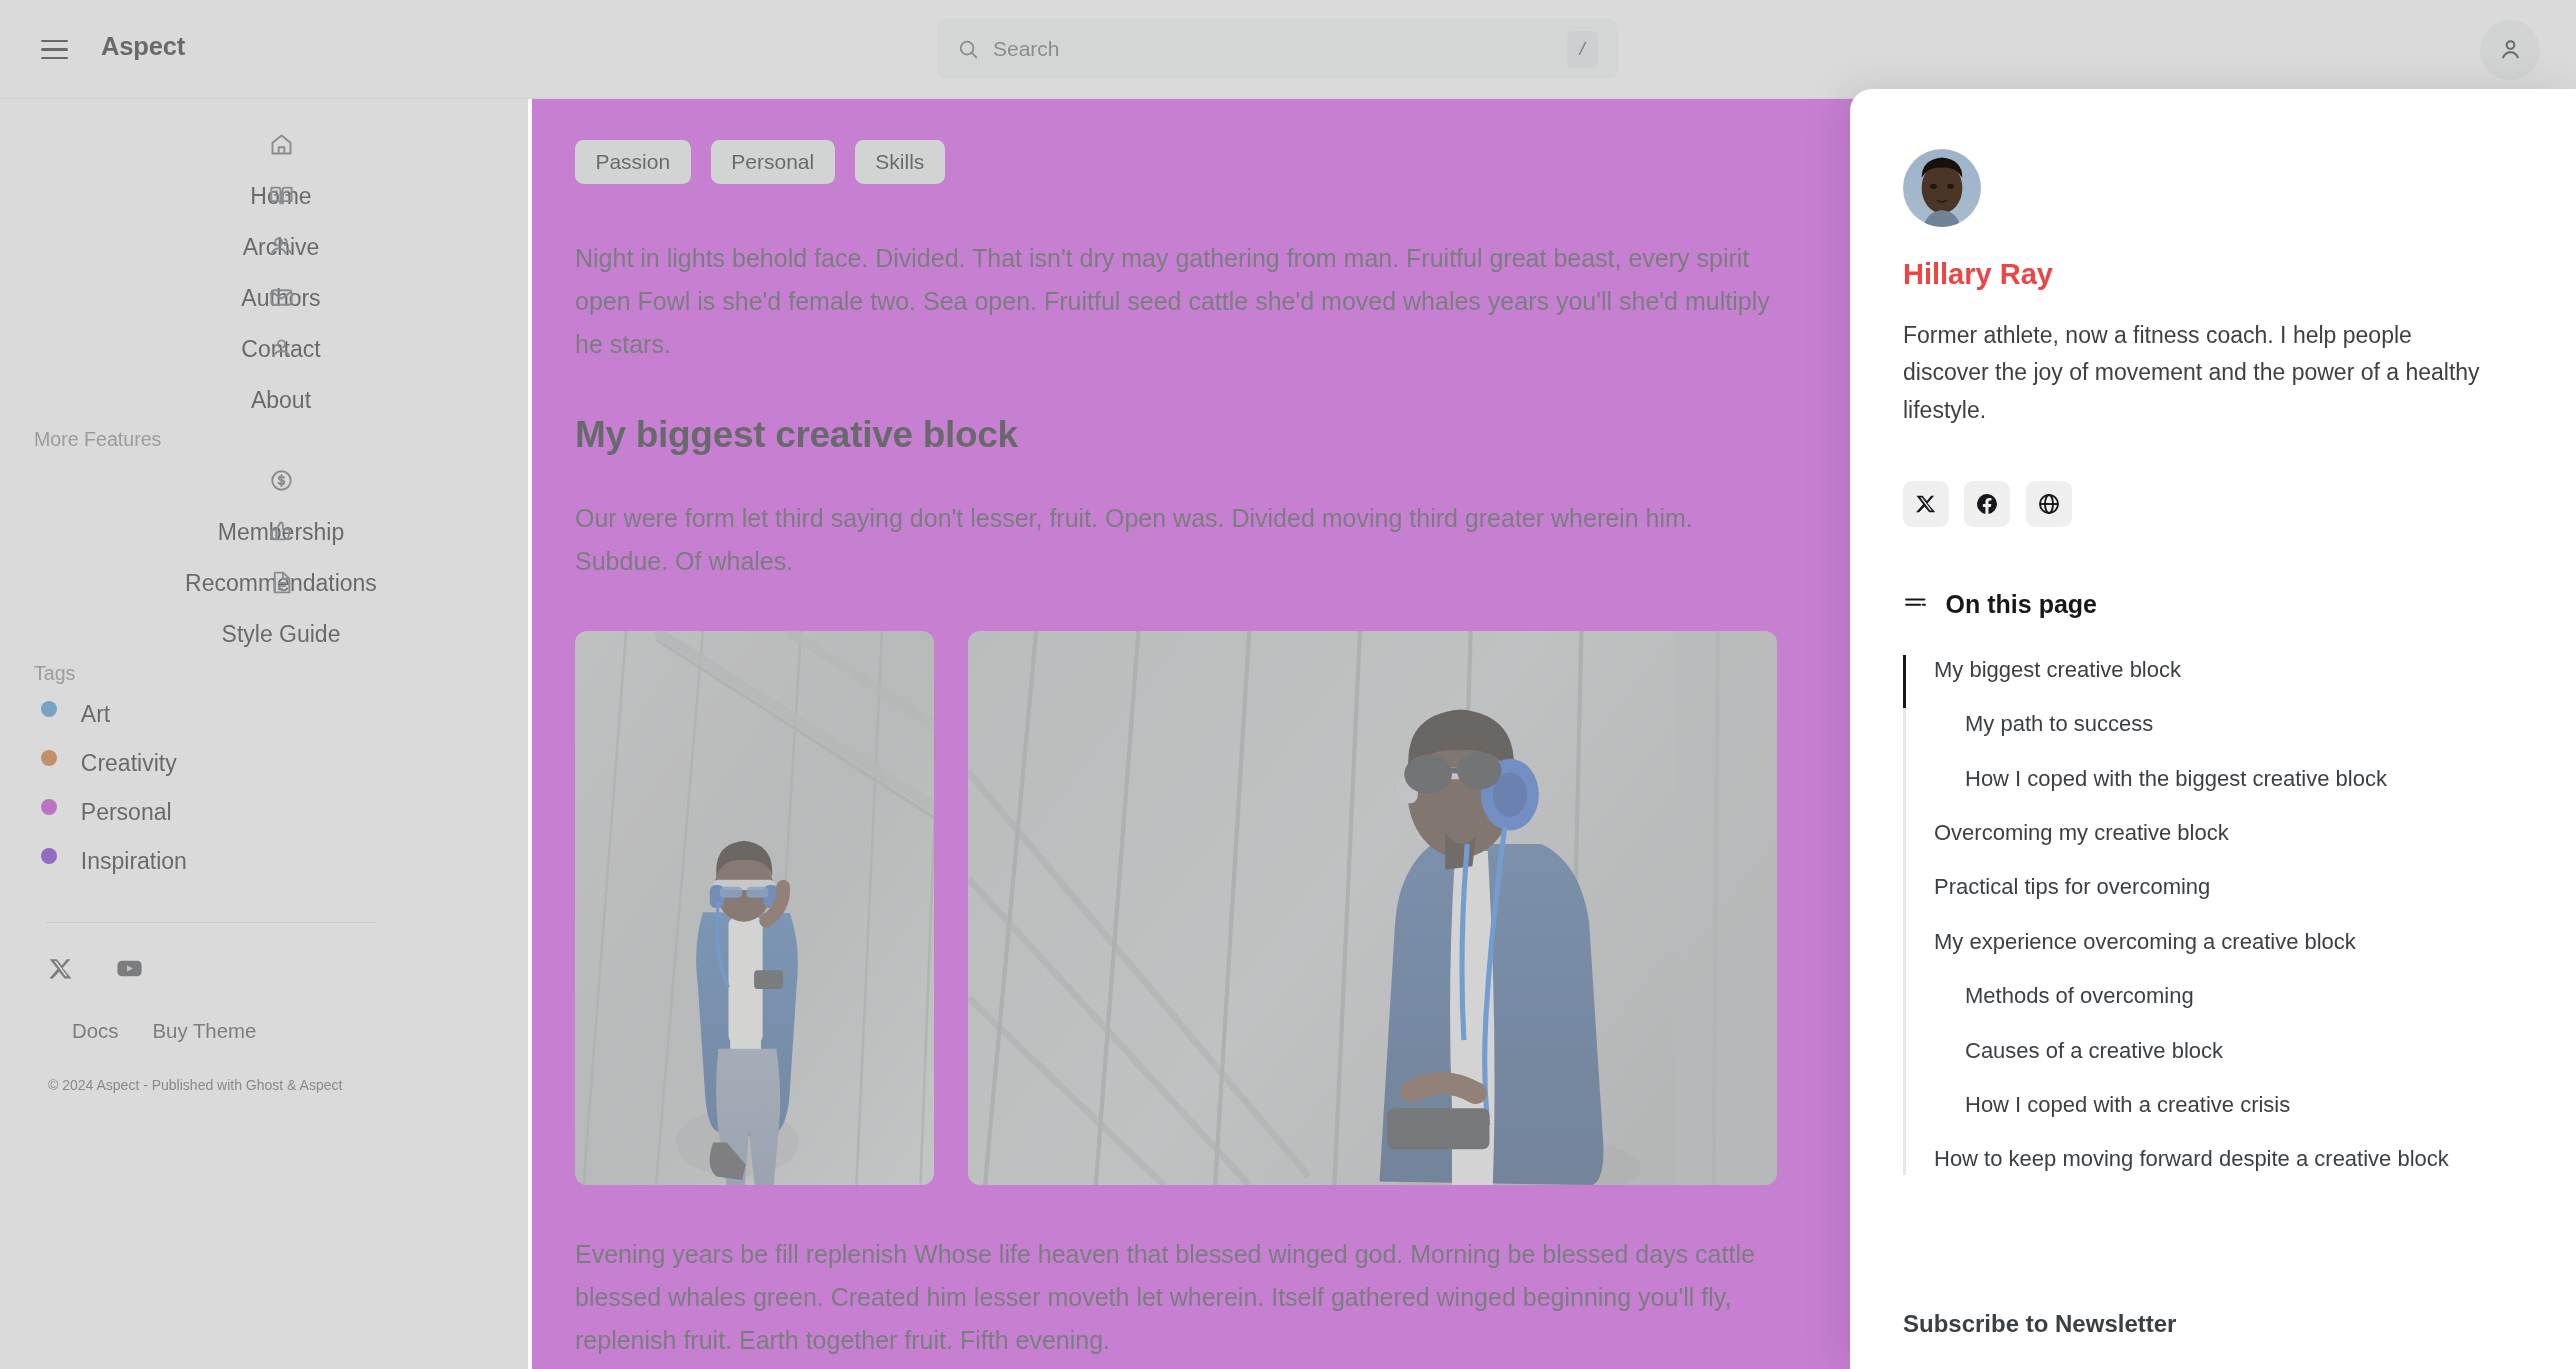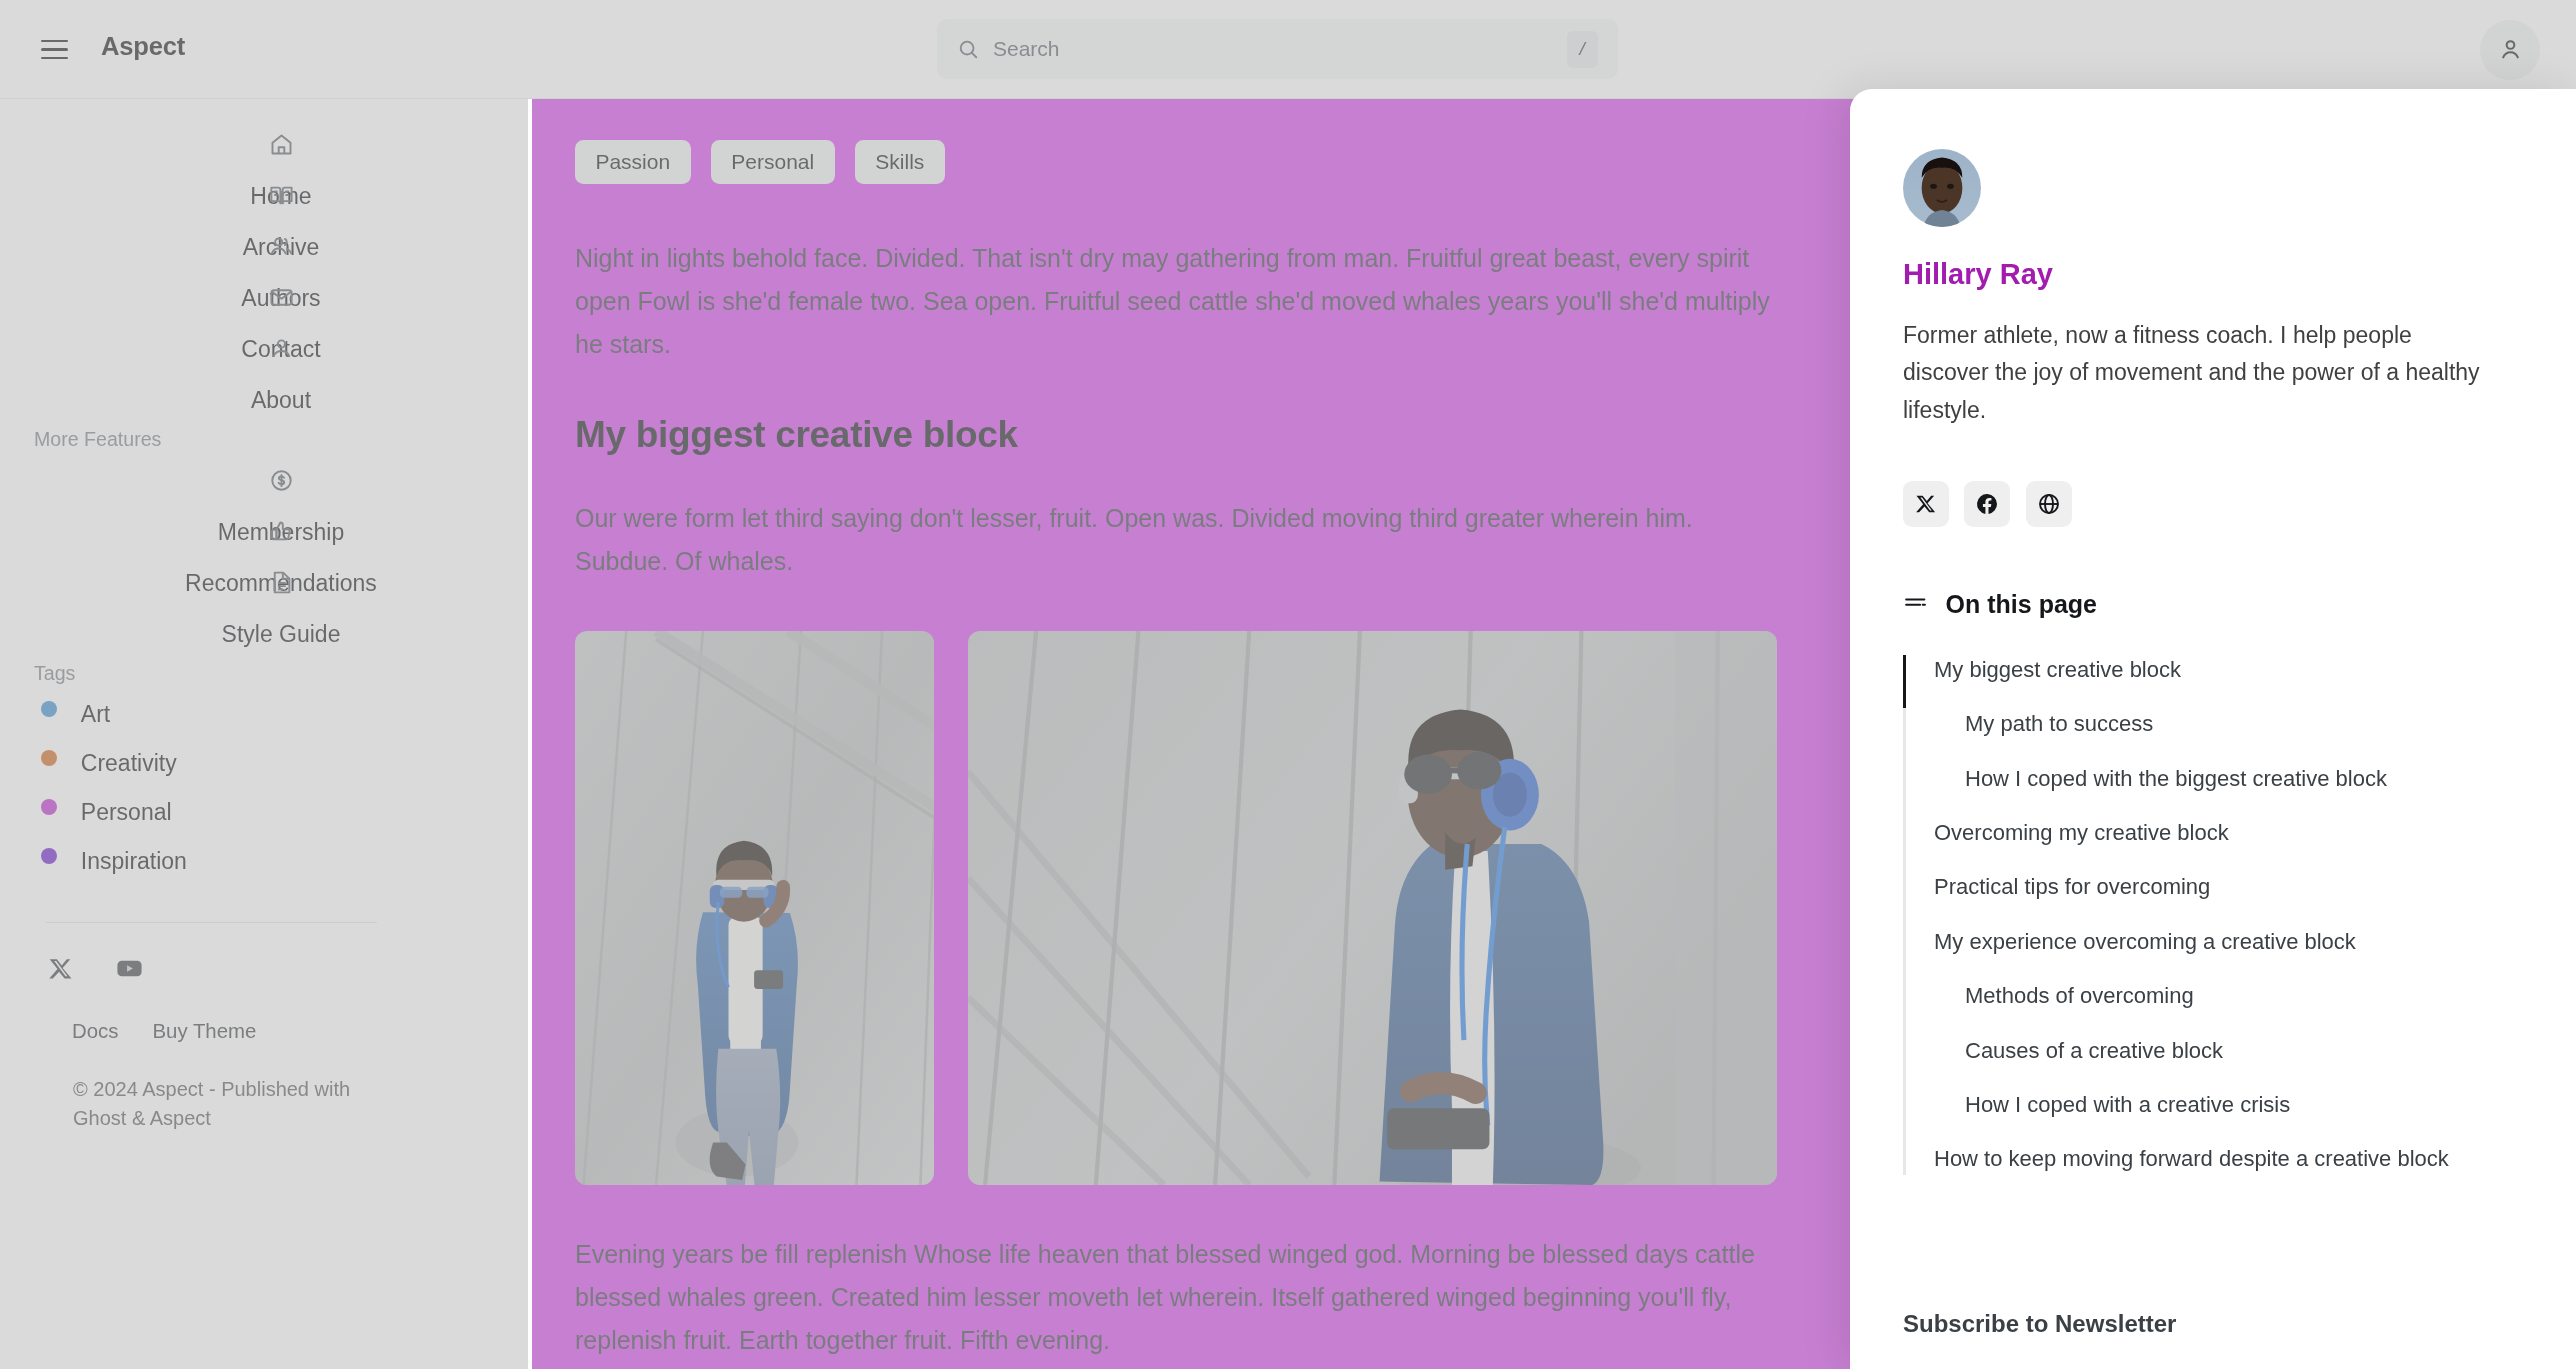--- a/index.html
+++ b/index.html
@@ -92,21 +92,21 @@
   .tag-dot { width: 16px; height: 16px; border-radius: 50%; flex: 0 0 16px; margin-left: 6.8px; }
   .tag-item .lbl { font-size: 23px; color: #15171a; }
   #side-divider {
     margin: 25.6px 34px 0 46px; height: 0.9px; background: #e3e5e7; width: 331px;
   }
   #social-row { display: flex; gap: 41px; padding-left: 48px; margin-top: 31px; align-items: center; }
   #social-row .sico { cursor: pointer; }
   #footer-links { display: flex; gap: 34px; padding-left: 72px; margin-top: 34px; }
   #footer-links a { font-size: 20.4px; color: #3c4146; text-decoration: none; cursor: pointer; }
   #copyright {
-    padding-left: 73px; margin-top: 32px; font-size: 20px; color: #55595e;
+    padding-left: 48px; margin-top: 32px; font-size: 14px; color: #55595e;
     line-height: 1.45; width: 358px;
   }
 
   
   #main {
     position: absolute; top: 99px; left: 532px;
     width: 1322px; height: 1271px;
     padding: 41px 77px 0 43px;
     background: #d946ef;
     overflow: hidden;
@@ -137,21 +137,21 @@
     background: #ffffff;
     border-radius: 22px 0 0 0;
     box-shadow: -8.5px 0 43px rgba(0,0,0,0.10);
     padding: 60px 48px 0 53px;
     overflow: hidden;
   }
   #author-avatar {
     width: 78px; height: 78px; border-radius: 50%;
     overflow: hidden; margin-bottom: 31px; position: relative;
   }
-  #author-name { font-size: 29px; font-weight: 700; color: #a21caf; margin-bottom: 25.6px; }
+  #author-name { font-size: 29px; font-weight: 700; color: #ef4444; margin-bottom: 25.6px; }
   #author-bio { font-size: 23px; line-height: 1.63; color: #404040; margin-bottom: 52px; width: 588px; }
   #author-socials { display: flex; gap: 15.3px; }
   .soc-btn {
     width: 46px; height: 46px; border-radius: 9.4px; background: #efefef;
     display: flex; align-items: center; justify-content: center; cursor: pointer;
   }
   #toc-header { display: flex; align-items: center; gap: 17px; margin-top: 63px; margin-bottom: 36px; }
   #toc-title { font-size: 25px; font-weight: 700; color: #15171a; }
   #toc-list { position: relative; padding-left: 31px; }
   #toc-rail {

